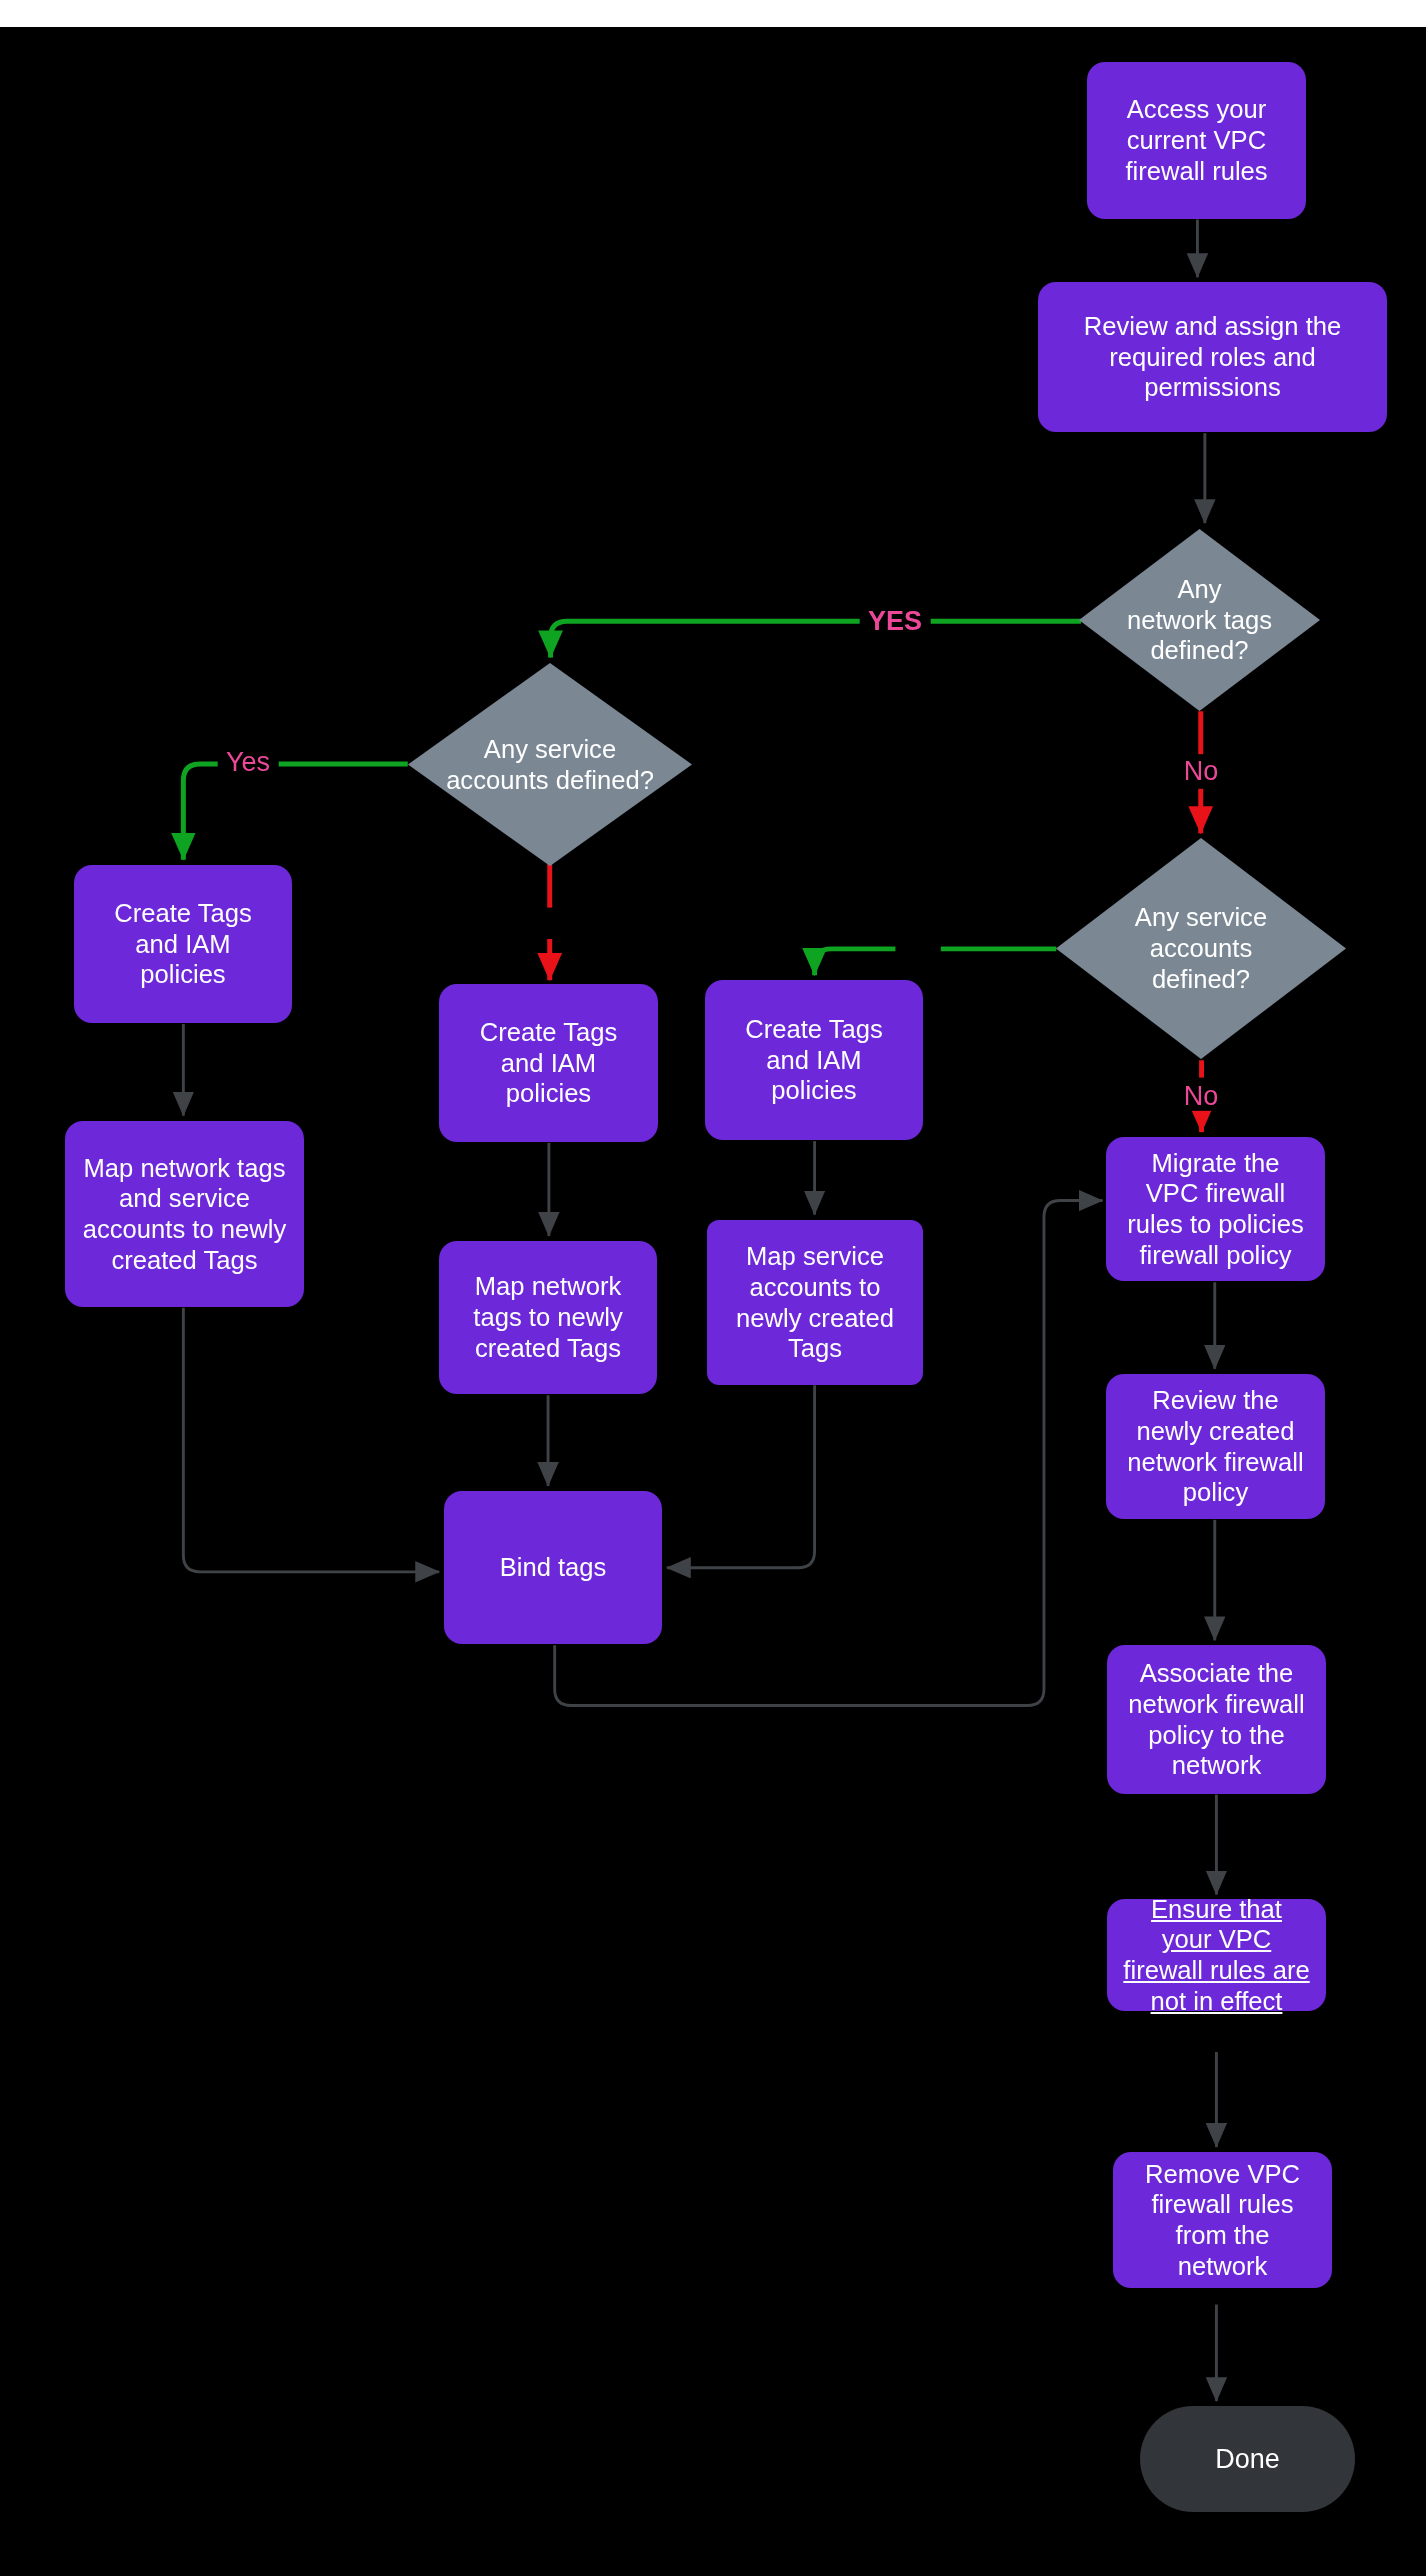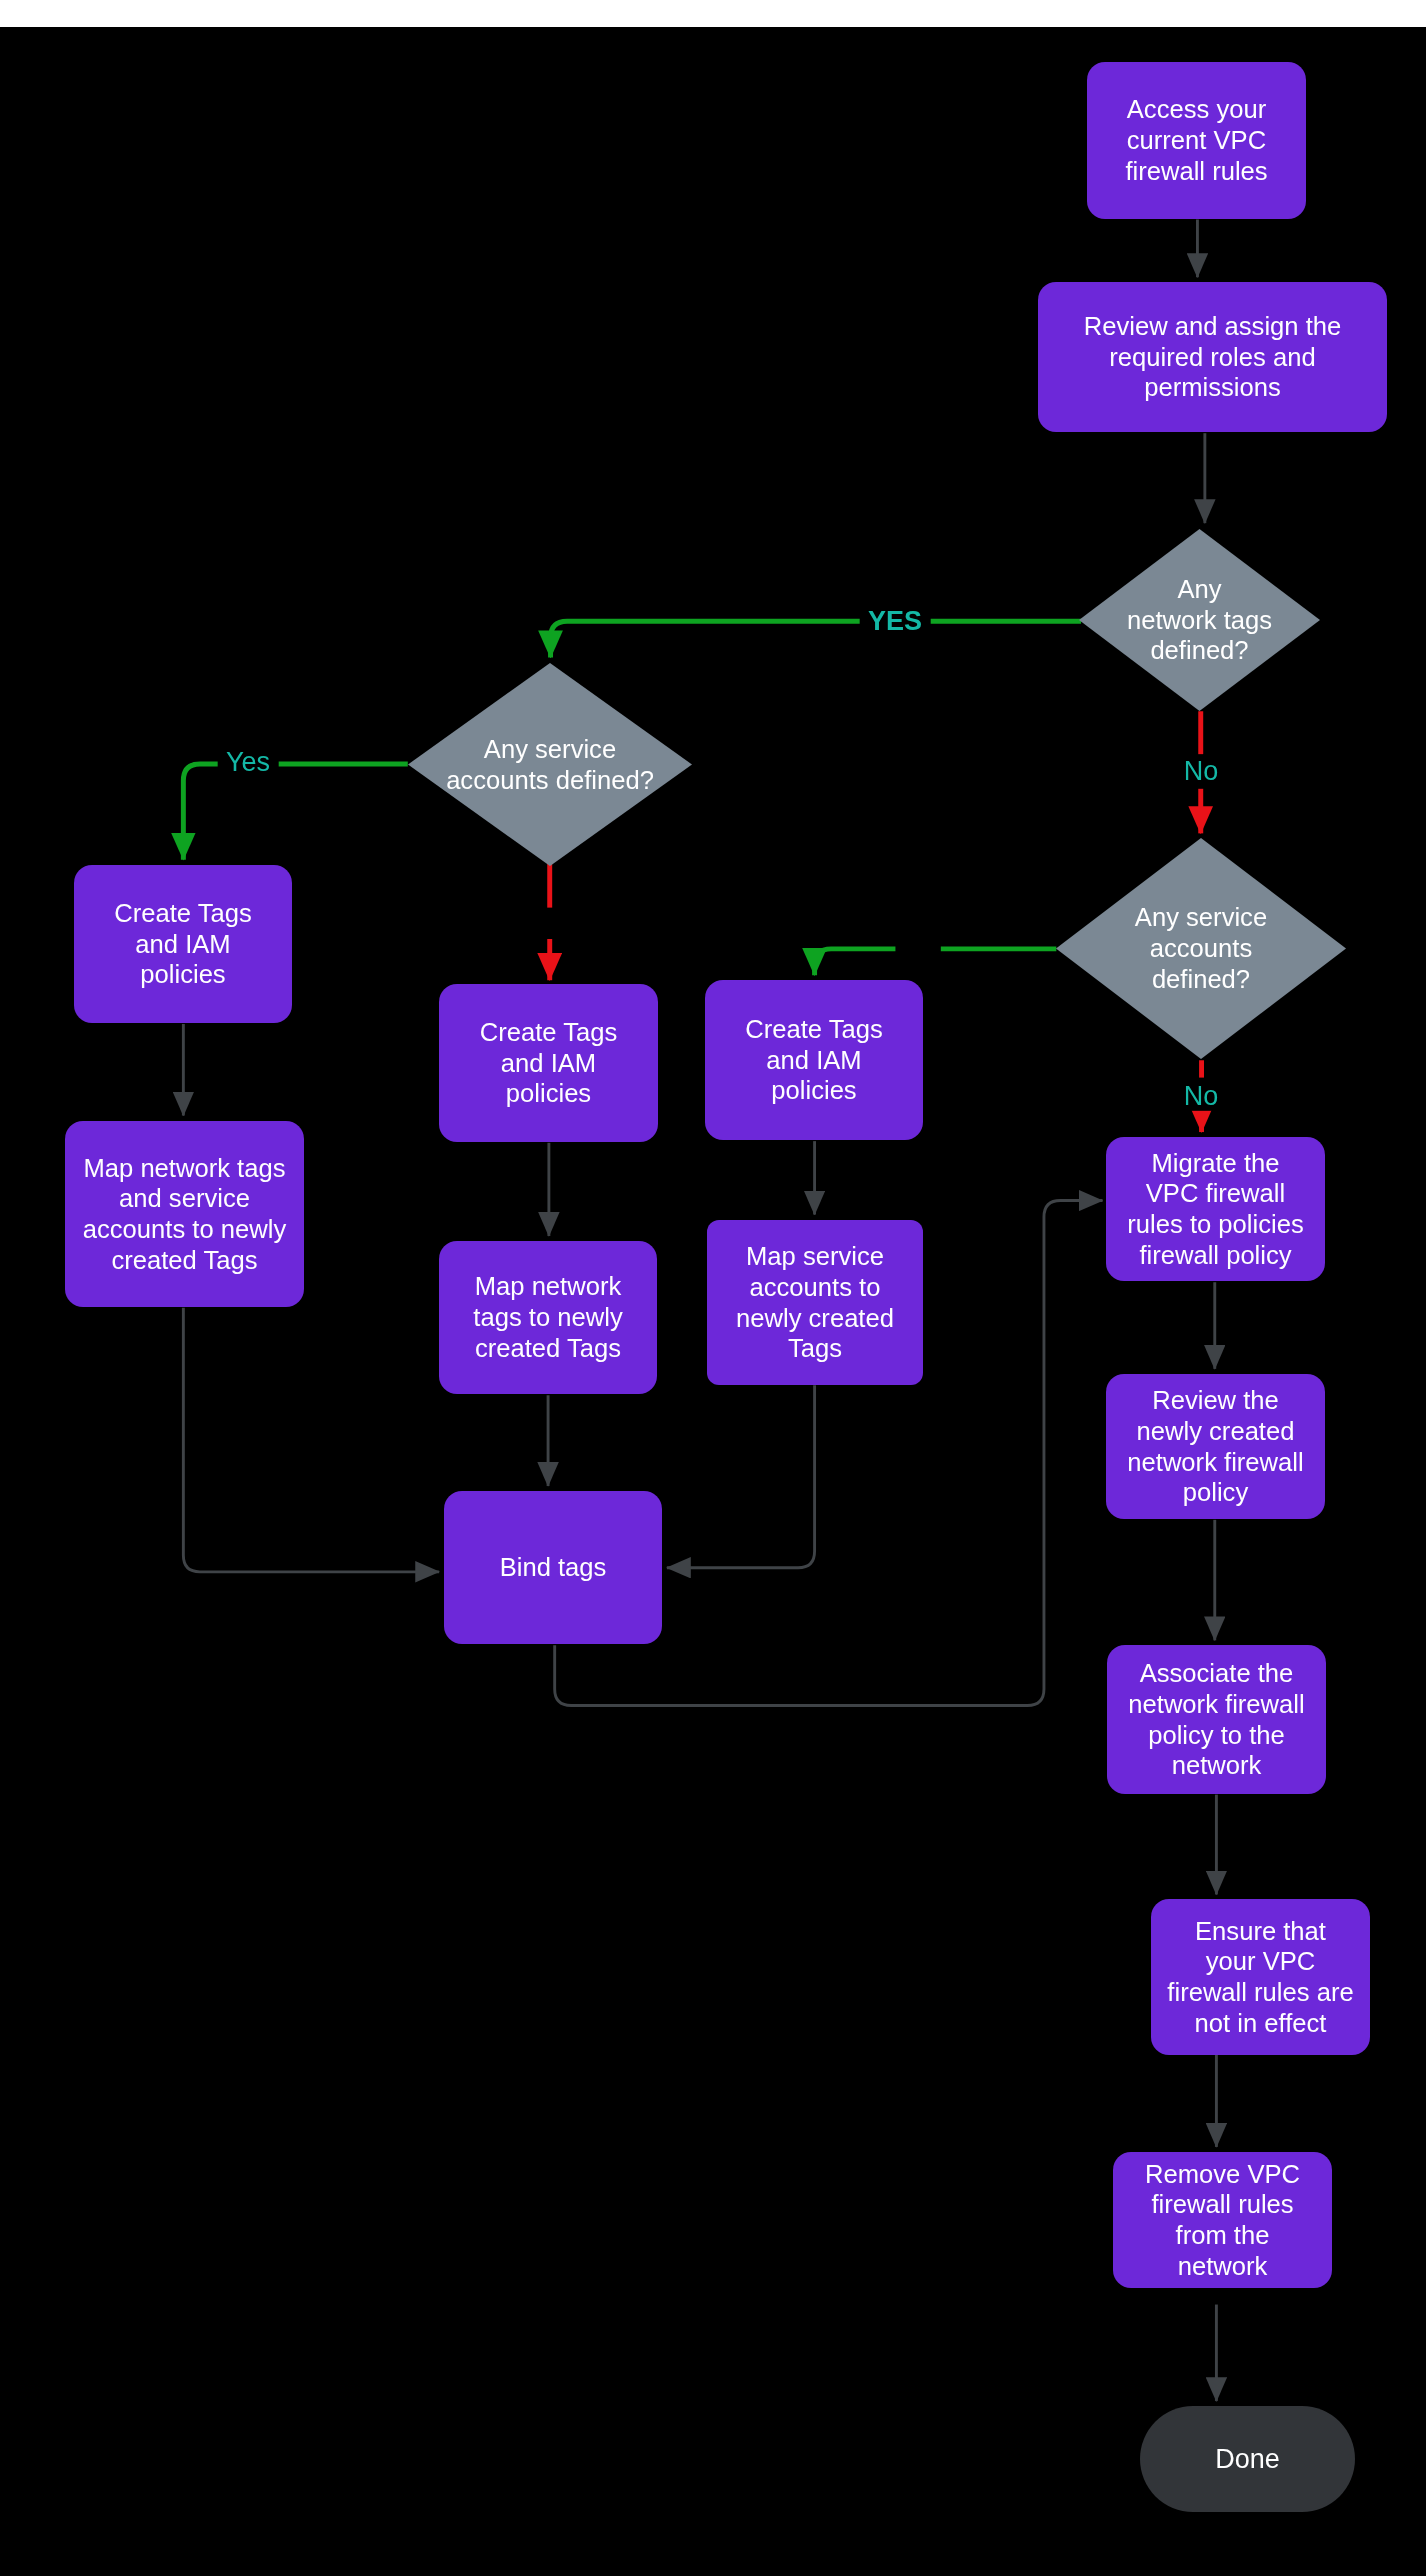--- a/index.html
+++ b/index.html
@@ -29,21 +29,21 @@
     box-sizing: border-box;
   }
   .process { background: #6d28d9; border-radius: 18px; }
   .decision { background: #7b8894; clip-path: polygon(50% 0%, 100% 50%, 50% 100%, 0% 50%); padding: 8.3px; }
   .terminal { background: #323539; border-radius: 53px; font-size: 27px; }
   .connectors { position: absolute; left: 0; top: 0; }
   .edge-label {
     position: absolute;
     transform: translate(-50%, -50%);
     background: #000;
-    color: #14b8a6;
+    color: #ec4899;
     font-size: 27px;
     padding: 1.7px 8.3px;
     line-height: 1;
   }
   .edge-label.caps { font-weight: bold; }
 </style>
 </head>
 <body>
 
 <div class="stage">
@@ -159,21 +159,21 @@
   <div class="node process" style="left:1106px; top:1374px; width:219px; height:145px;">Review the
 newly created
 network firewall
 policy</div>
 
   <div class="node process" style="left:1107px; top:1645px; width:219px; height:149px;">Associate the
 network firewall
 policy to the
 network</div>
 
-  <div class="node process" style="left:1151px; top:1899px; width:219px; height:156px;">Ensure that
+  <div class="node process" style="left:1107px; top:1899px; width:219px; height:112px;text-decoration:underline;">Ensure that
 your VPC
 firewall rules are
 not in effect</div>
 
   <div class="node process" style="left:1107px; top:2152px; width:219px; height:136px;margin-left:6px;">Remove  VPC
 firewall rules
 from the
 network</div>
 
   <div class="node terminal" style="left:1140px; top:2406px; width:215px; height:106px;">Done</div>

